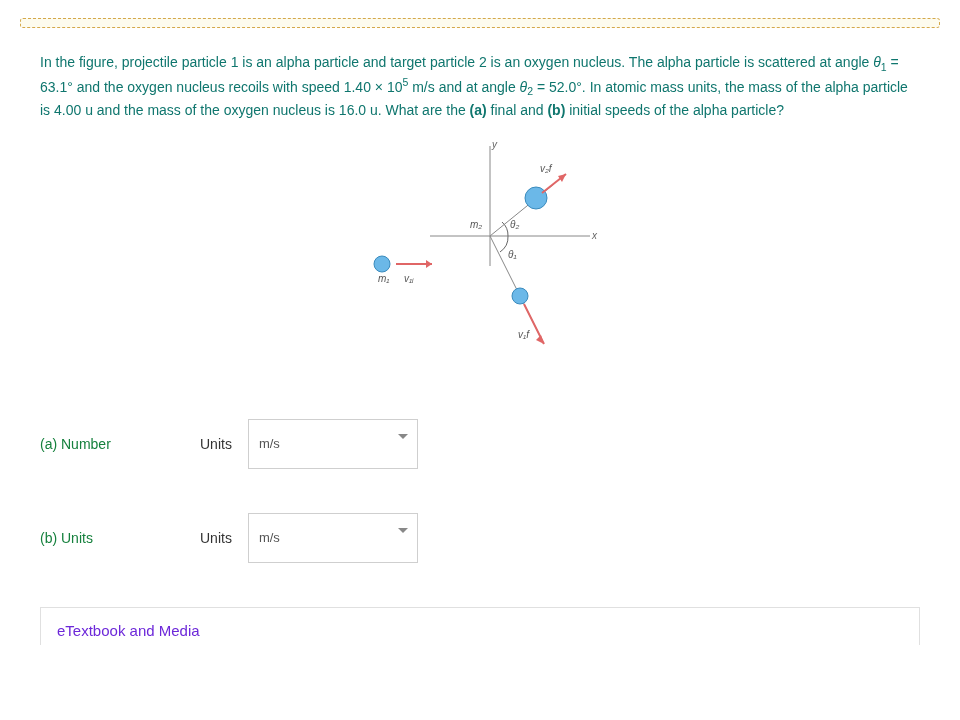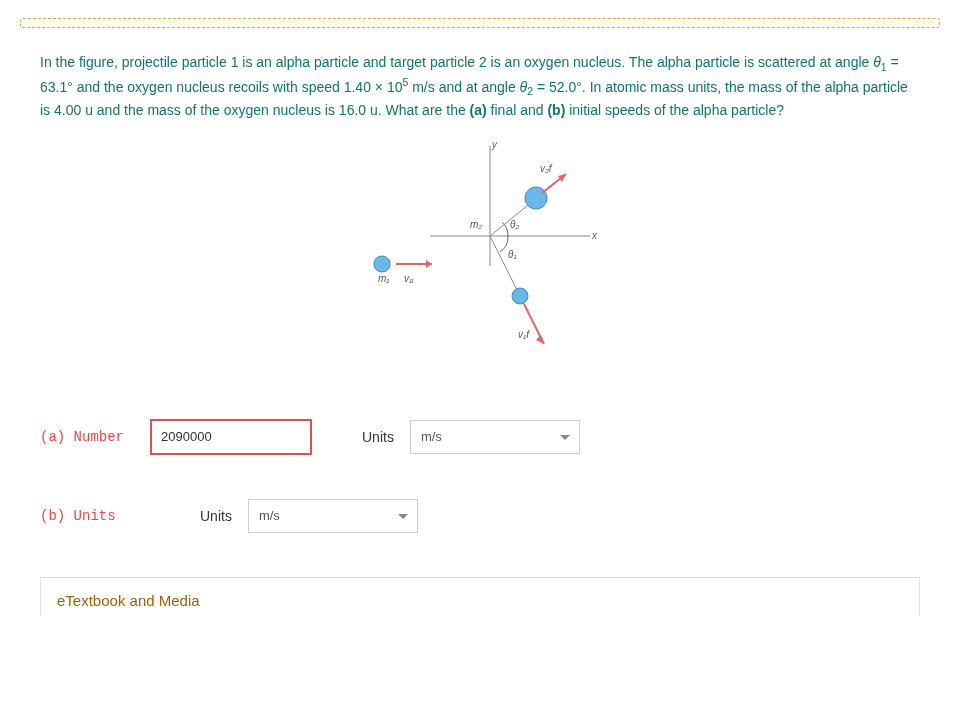--- a/index.html
+++ b/index.html
@@ -37,22 +37,21 @@
   .answers {
     margin: 40px 40px 0 40px;
   }
   .answer-row {
     display: flex;
     align-items: center;
     margin-bottom: 44px;
   }
   .ans-label {
     width: 110px;
-    color: #ef4444;
-    font-family: Liberation Mono, monospace;
+    color: #15803d;
   }
   .num-input-wrap {
     position: relative;
     width: 160px;
     height: 34px;
     border: 1px solid #cfcfcf;
     outline: 2px solid #d9534f;
     outline-offset: -2px;
     display: flex;
     align-items: center;
@@ -68,21 +67,21 @@
     color: #333;
     background: transparent;
   }
   .units-label {
     margin-left: 50px;
     margin-right: 16px;
     color: #333;
   }
   .units-select {
     width: 170px;
-    height: 34px;
+    height: 50px;
     border: 1px solid #cfcfcf;
     padding: 0 10px;
     font-size: 13px;
     font-family: inherit;
     color: #555;
     background: #fff;
     appearance: none;
     position: relative;
   }
   .select-wrap {
@@ -98,21 +97,21 @@
     border-left: 5px solid transparent;
     border-right: 5px solid transparent;
     border-top: 5px solid #888;
     pointer-events: none;
   }
   .etextbook {
     margin: 0 40px;
     border: 1px solid #e0e0e0;
     border-bottom: none;
     padding: 14px 8px 6px 16px;
-    color: #a16207;
+    color: #6d28d9;
     font-size: 15px;
   }
 </style>
 </head>
 <body>
 
 <div class="dashed-box"></div>
 
 <div class="problem-text">
   In the figure, projectile particle 1 is an alpha particle and target particle 2 is an oxygen nucleus. The alpha particle is scattered at angle
@@ -152,23 +151,20 @@
     <line x1="184" y1="168" x2="204" y2="208" stroke="#e06666" stroke-width="2"></line>
     <polygon points="204,208 196,204 201,199" fill="#e06666"></polygon>
     <text x="178" y="202" font-size="10" fill="#555" font-style="italic">v₁f</text>
   </svg>
 </div>
 
 <div class="answers">
 
   <div class="answer-row">
     <div class="ans-label">(a)   Number</div>
-    <div class="num-input-wrap">
-      <input class="num-input" type="text" value="2090000" style="">
-    </div>
     <div class="units-label">Units</div>
     <div class="select-wrap">
       <select class="units-select">
         <option>m/s</option>
       </select>
     </div>
   </div>
 
   <div class="answer-row">
     <div class="ans-label">(b)   Units</div>

